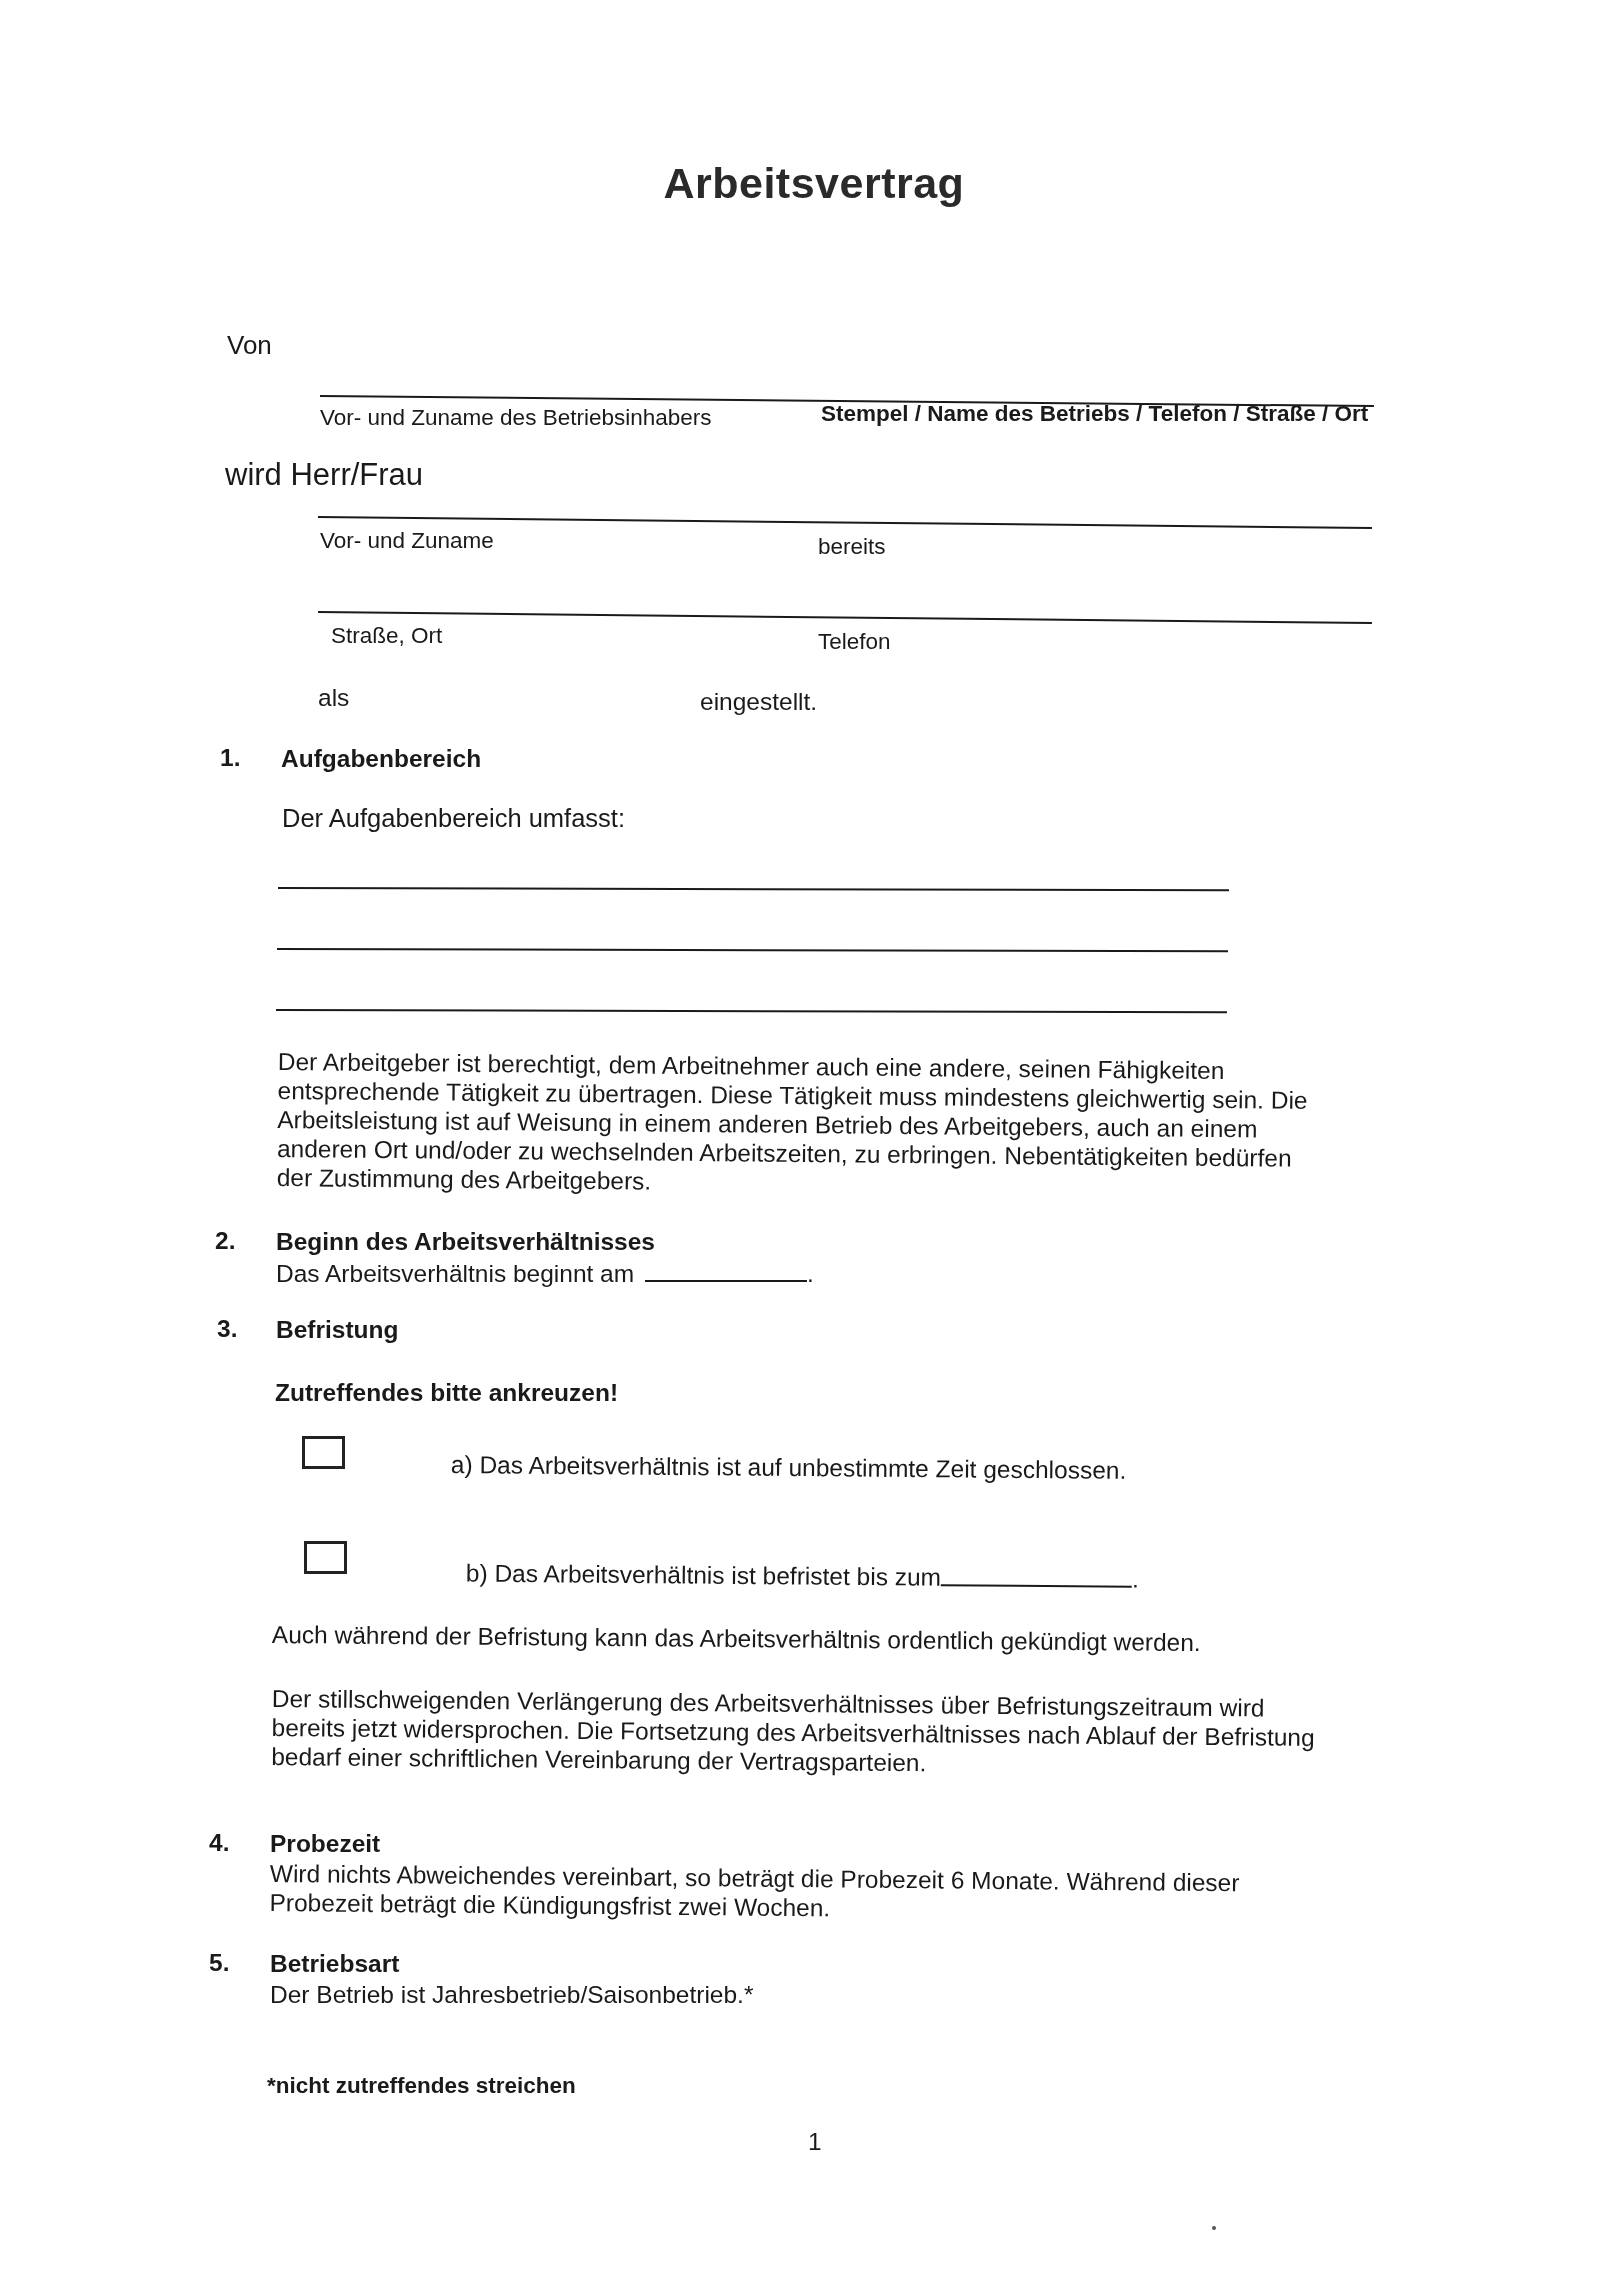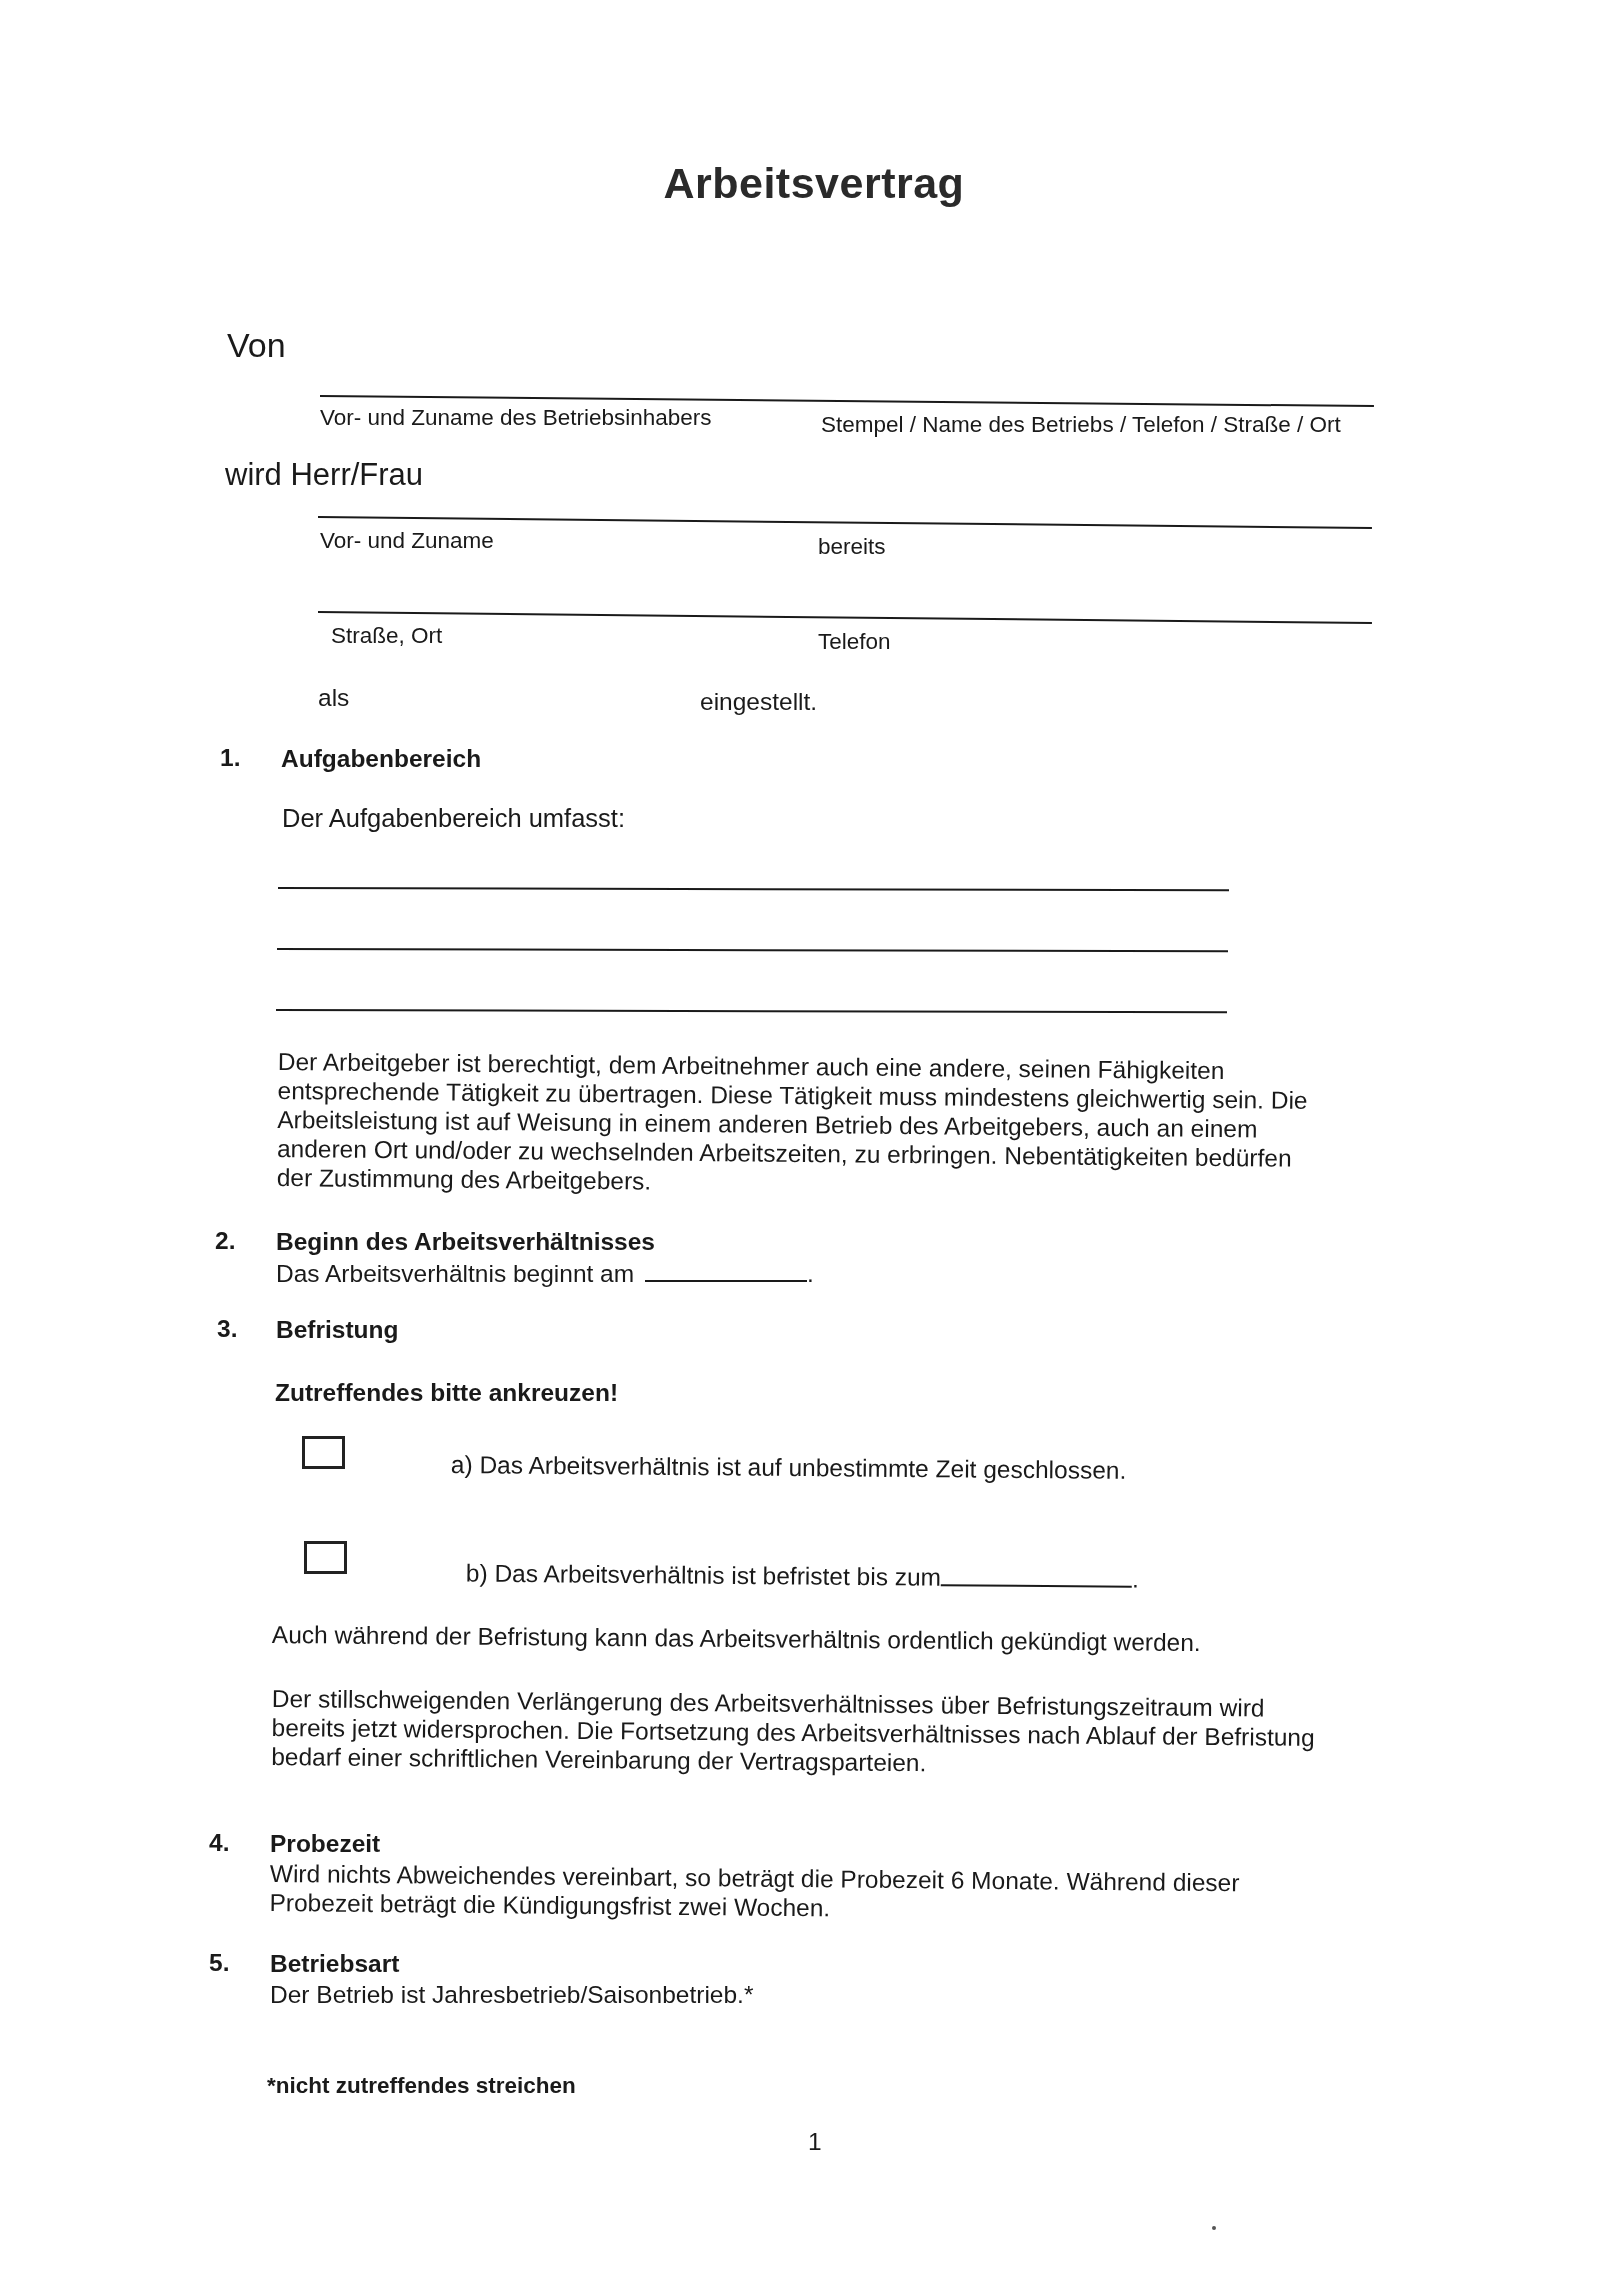--- a/index.html
+++ b/index.html
@@ -24,25 +24,25 @@
     }
     .blank { display: inline-block; border-bottom: 2px solid #1a1a1a; height: 21.6px; vertical-align: baseline; }
     .num { position: absolute; font-size: 24.5px; font-weight: bold; }
     .dot { position: absolute; width: 4.9px; height: 4.9px; background: #555; border-radius: 50%; }
   </style>
 </head>
 <body>
 
 <div class="abs title">Arbeitsvertrag</div>
 
-<div class="abs txt" style="left:227px; top:331px; font-size:34px;">Von</div>
+<div class="abs txt" style="left:227px; top:331px; font-size:26px;">Von</div>
 
 <div class="rule" style="left:320px; top:395px; width:1054px; transform:rotate(0.55deg);"></div>
 <div class="abs txt small" style="left:320px; top:403px;">Vor- und Zuname des Betriebsinhabers</div>
-<div class="abs txt small" style="left:821px; top:410px;">Stempel / Name des Betriebs / Telefon / Straße / Ort</div>
+<div class="abs txt small" style="left:821px; top:399px;font-weight:bold;">Stempel / Name des Betriebs / Telefon / Straße / Ort</div>
 
 <div class="abs txt" style="left:225px; top:460px; font-size:31px;">wird Herr/Frau</div>
 
 <div class="rule" style="left:318px; top:516px; width:1054px; transform:rotate(0.6deg);"></div>
 <div class="abs txt small" style="left:320px; top:526px;">Vor- und Zuname</div>
 <div class="abs txt small" style="left:818px; top:532px;">bereits</div>
 
 <div class="rule" style="left:318px; top:611px; width:1054px; transform:rotate(0.6deg);"></div>
 <div class="abs txt small" style="left:331px; top:621px;text-align:center;">Straße, Ort</div>
 <div class="abs txt small" style="left:818px; top:627px;">Telefon</div>

